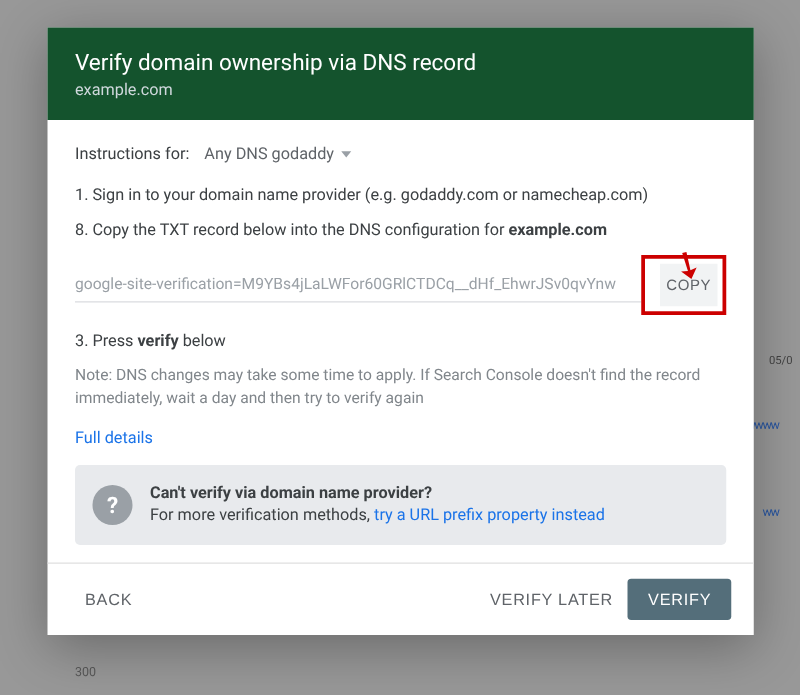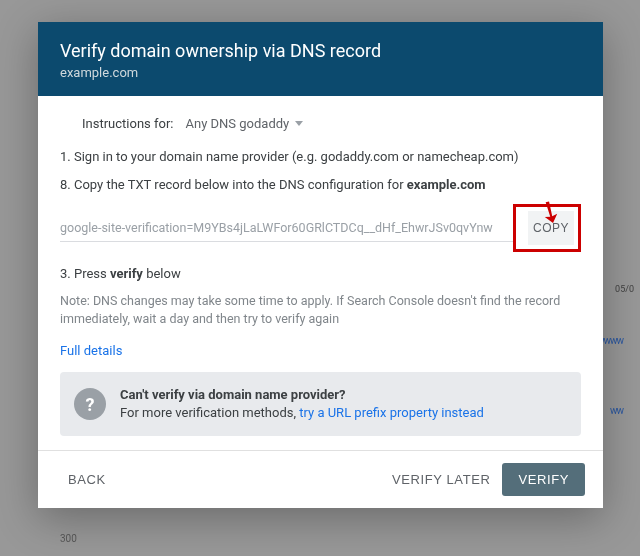--- a/index.html
+++ b/index.html
@@ -44,28 +44,28 @@
     }
     .dialog {
       position: absolute;
       left: 38px;
       top: 22px;
       width: 565px;
       background: #fff;
       box-shadow: 0 10px 40px rgba(0,0,0,0.3);
     }
     .dialog-header {
-      background: #0c4a6e;
+      background: #14532d;
       color: #fff;
       padding: 18px 22px 16px;
     }
     .dialog-title { font-size: 18px; font-weight: 400; }
     .dialog-subtitle { font-size: 13px; color: #cfd8dc; margin-top: 4px; }
     .dialog-body { padding: 20px 22px 14px; font-size: 13px; color: #3c4043; }
-    .instructions-row { display: flex; align-items: center; gap: 12px; margin-bottom: 16px; margin-left: 22px; }
+    .instructions-row { display: flex; align-items: center; gap: 12px; margin-bottom: 16px; }
     .select-value { color: #5f6368; font-size: 13px; display: flex; align-items: center; gap: 6px; cursor: pointer; }
     .chevron { width: 0; height: 0; border-left: 4px solid transparent; border-right: 4px solid transparent; border-top: 5px solid #9aa0a6; }
     .step { margin: 8px 0; line-height: 1.5; }
     .txt-row { display: flex; align-items: center; margin: 10px 0 12px; gap: 0; }
     .txt-value {
       flex: 1;
       color: #9aa0a6;
       font-size: 12.5px;
       border-bottom: 1px solid #dadce0;
       padding: 6px 0;

